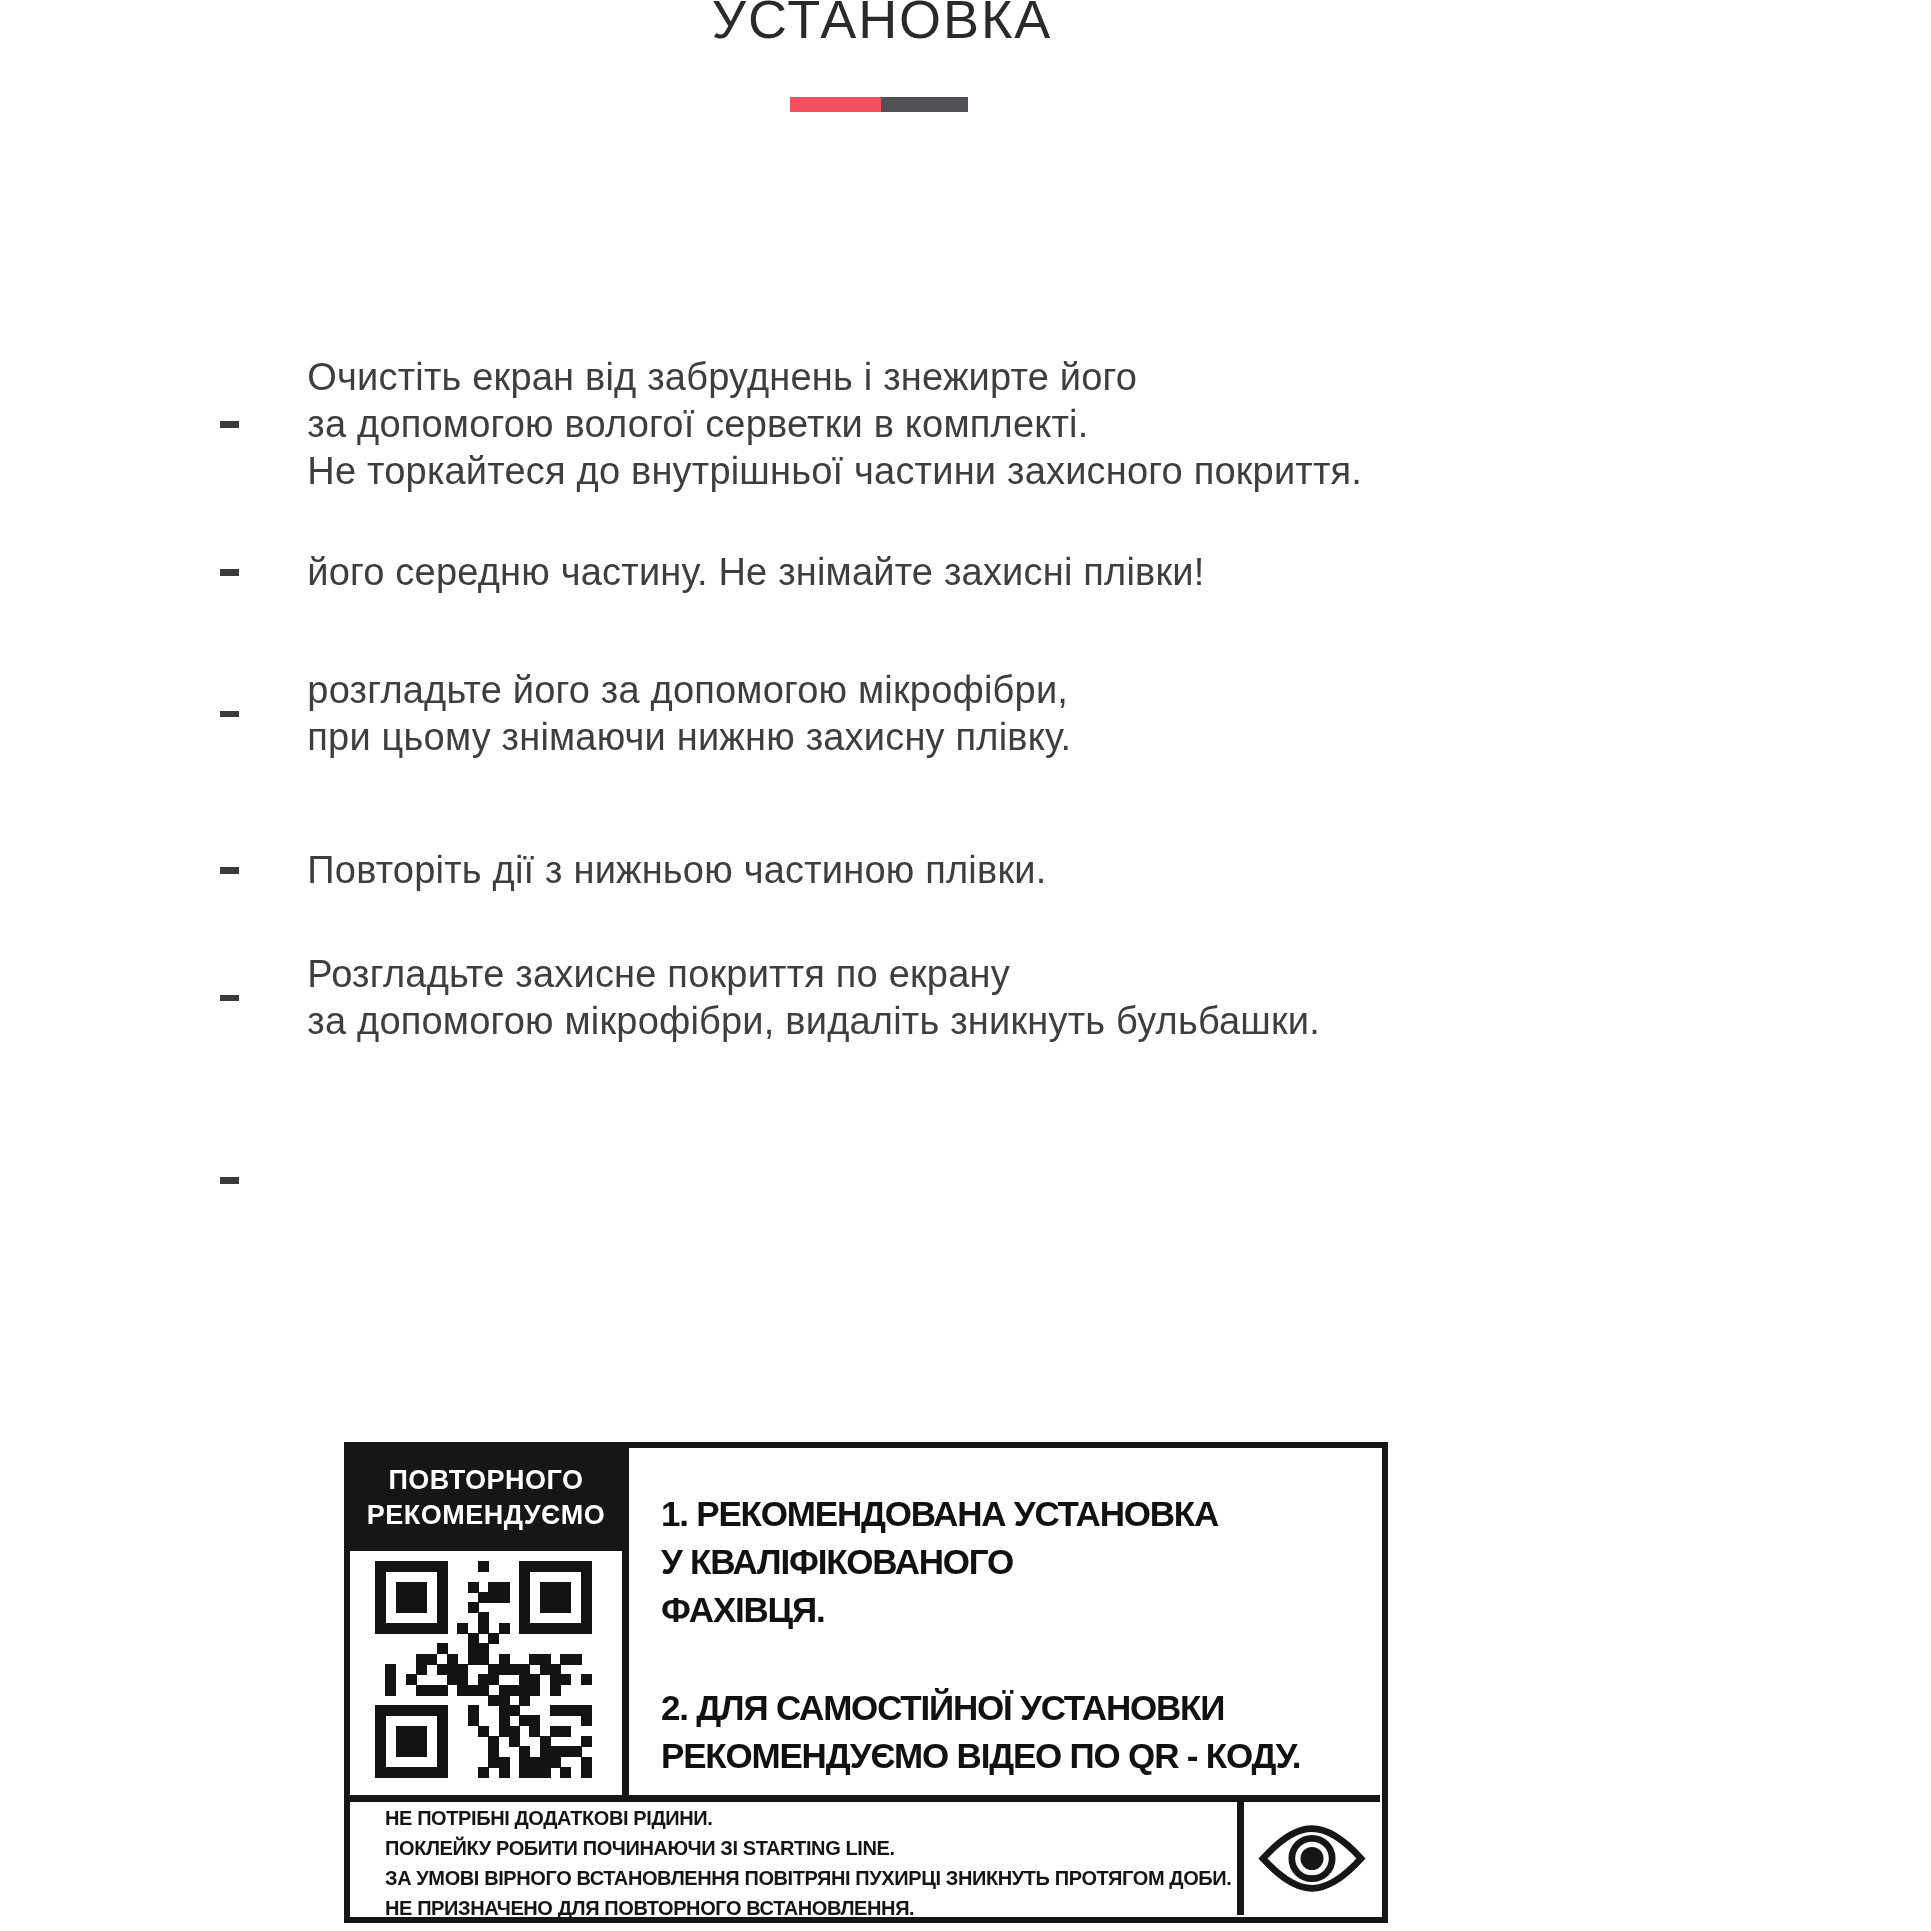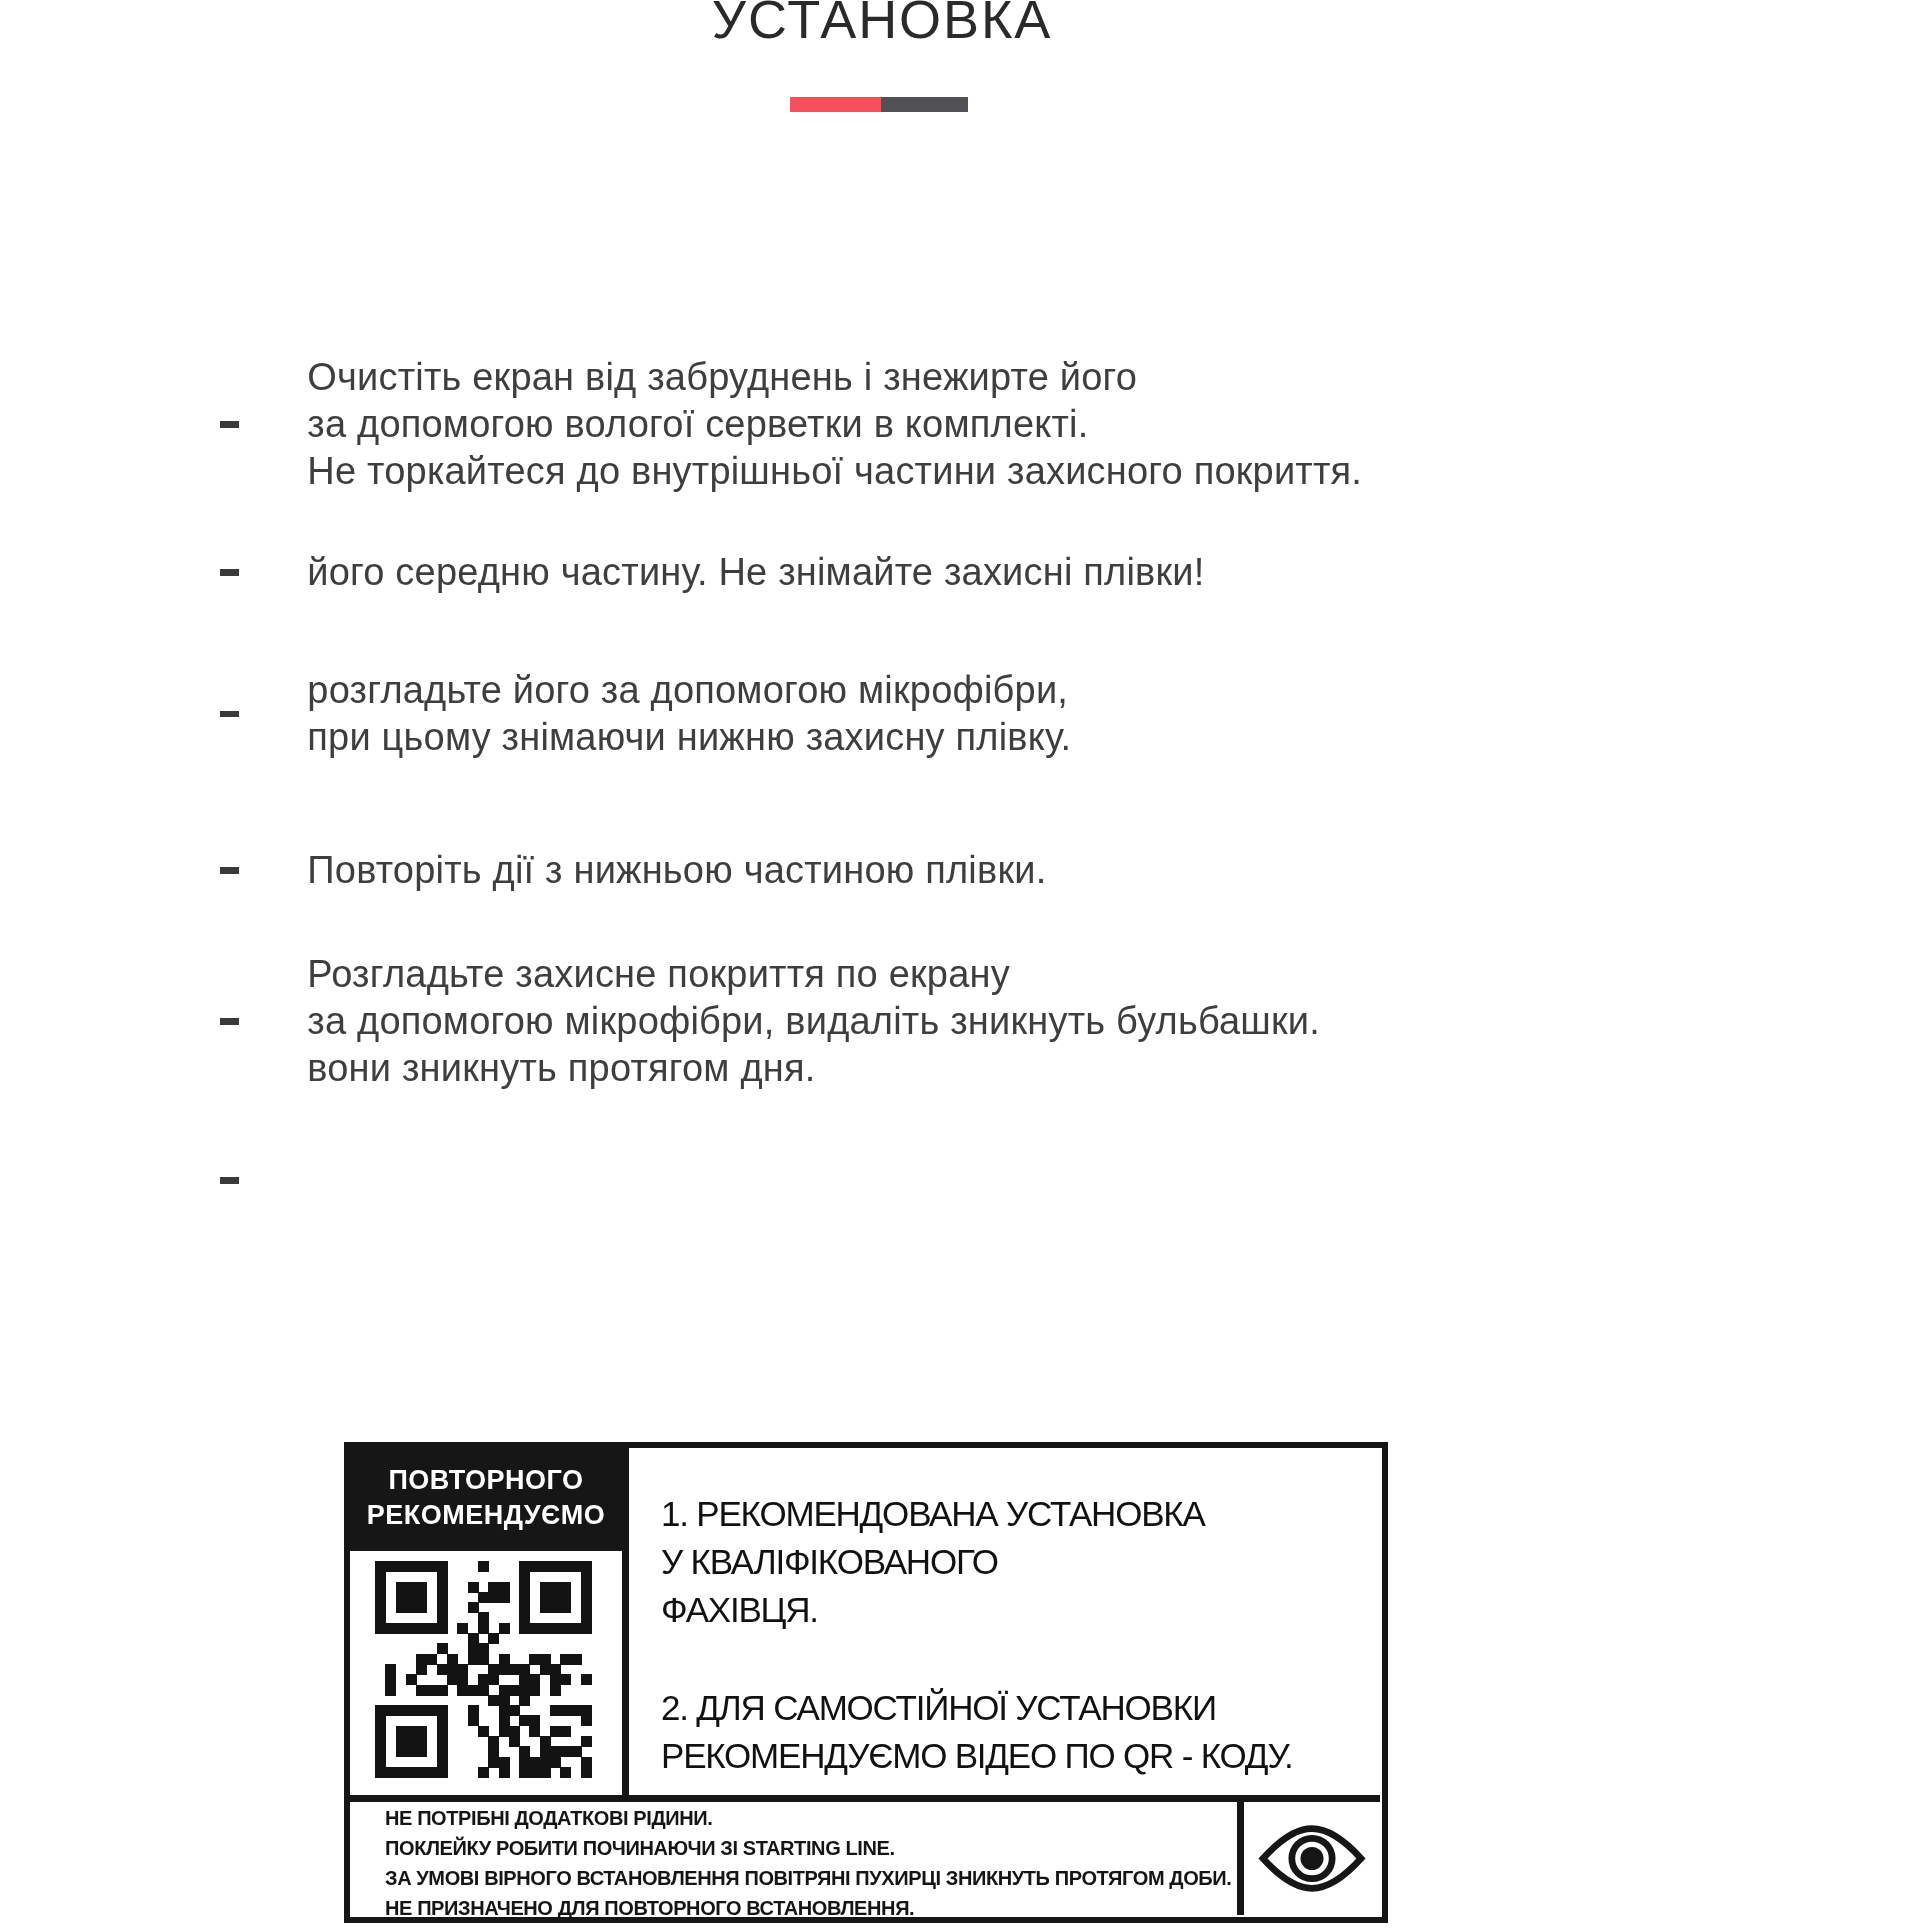--- a/index.html
+++ b/index.html
@@ -90,21 +90,21 @@
   .vdiv {
     position:absolute;
     left:272px; top:0;
     width:6.8px; height:353px;
     background:#161616;
   }
   .box-items {
     position:absolute;
     left:311px; top:42px;
     color:#111111;
-    font-weight:normal;
+    font-weight:bold;
     font-size:35px;
     line-height:48px;
     letter-spacing:-1.2px;
     white-space:nowrap;
   }
   .box-items .item2 { margin-top:50px; }
   .hdiv {
     position:absolute;
     left:0; top:347px;
     width:1030px; height:6.8px;
@@ -174,21 +174,20 @@
       <span class="dash"></span>
       <div class="step-text">
         <div>Повторіть дії з нижньою частиною плівки.</div>
       </div>
     </li>
     <li class="step" style="top:951px">
       <span class="dash"></span>
       <div class="step-text">
         <div>Розгладьте захисне покриття по екрану</div>
         <div>за допомогою мікрофібри, видаліть зникнуть бульбашки.</div>
-        <div>вони зникнуть протягом дня.</div>
       </div>
     </li>
     <li class="step" style="top:1177px">
       <span class="dash"></span>
     </li>
   </ul>
 
   <div class="rec-box">
 
     <div class="badge">

